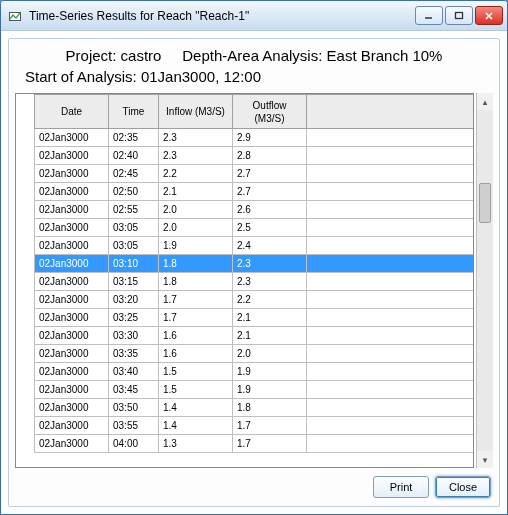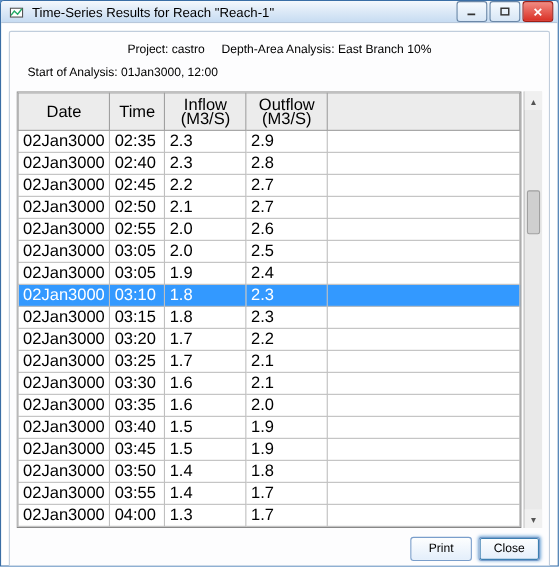--- a/index.html
+++ b/index.html
@@ -59,21 +59,21 @@
     border: 1px solid #c0cddc;
     border-radius: 2px;
     background: #fdfdfe;
     display: flex;
     flex-direction: column;
     padding: 6px 6px 6px 6px;
     position: relative;
   }
   .meta-block {
     padding: 3px 10px 6px 10px;
-    font-size: 11px;
+    font-size: 15px;
     line-height: 15px;
   }
   .meta-center { text-align: center; }
   .meta-cols {
     display: flex;
     margin-top: 6px;
   }
   .meta-cols .col {
     flex: 1;
   }
@@ -86,21 +86,22 @@
   }
   .table-scroll {
     flex: 1;
     overflow: hidden;
     border: 1px solid #888;
     background: #fff;
   }
   table {
     border-collapse: collapse;
     width: 100%;
-    font-size: 15px;
+    font-size: 10px;
+    margin-left: 18px;
   }
   thead th {
     background: #ececec;
     border: 1px solid #a0a0a0;
     padding: 3px 4px;
     font-weight: normal;
     text-align: center;
     height: 34px;
     line-height: 13px;
   }

